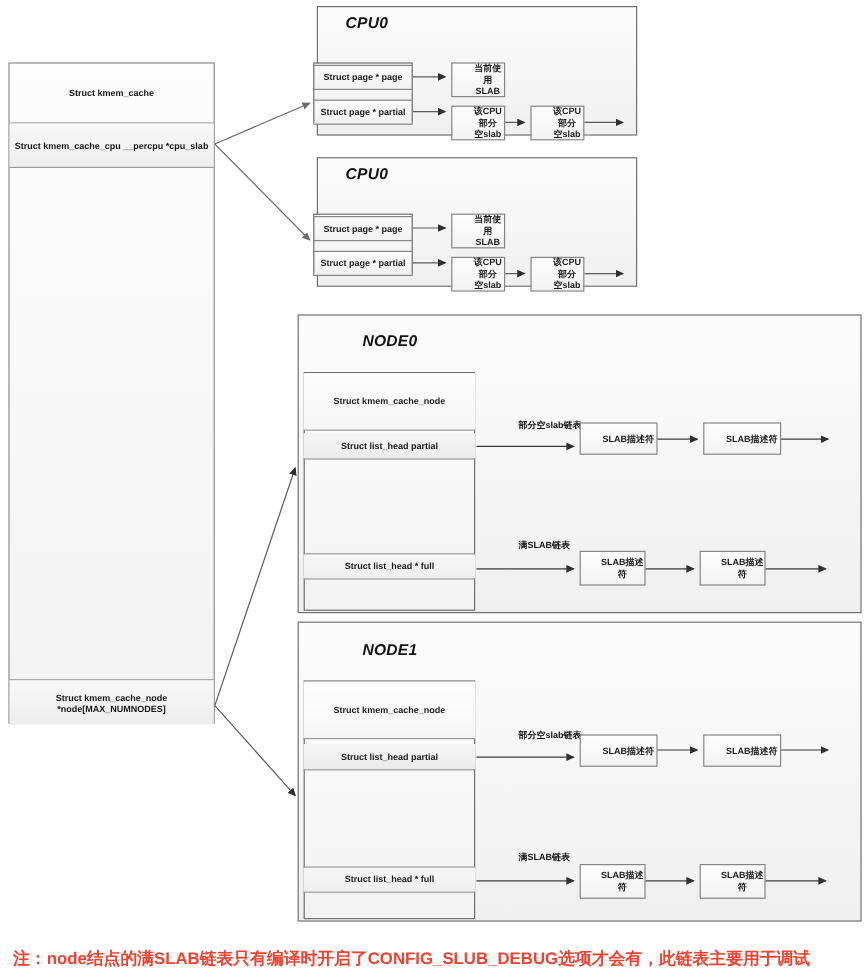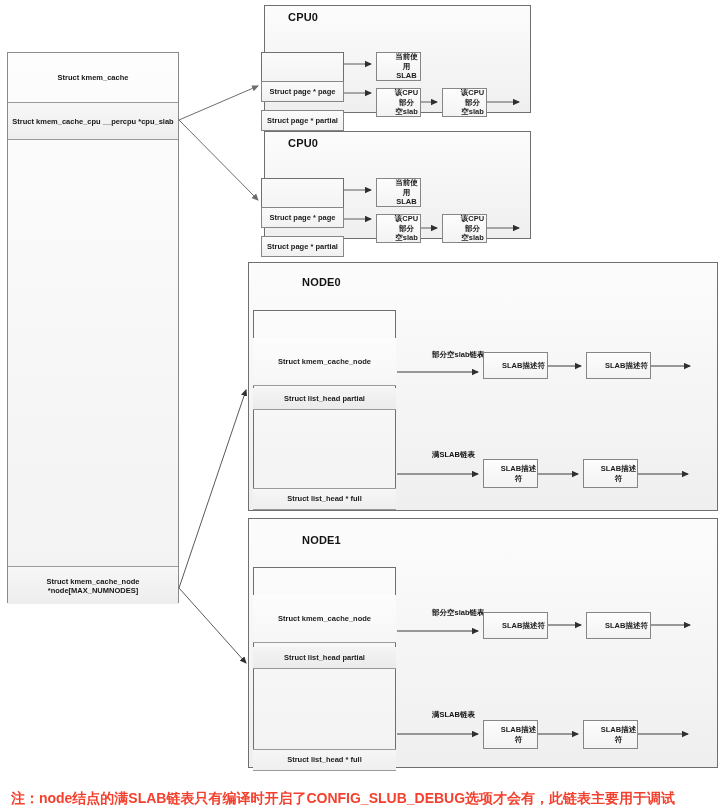--- a/index.html
+++ b/index.html
@@ -36,22 +36,22 @@
     box-sizing: border-box;
     border: 1px solid #6f6f6f;
     background: linear-gradient(180deg,#fcfcfc 0%, #efefef 100%);
   }
   .label {
     position: absolute;
     color: #131313;
     font-weight: bold;
     white-space: nowrap;
   }
-  .ttl { font-size: 11px; letter-spacing: .2px; }
-  .row-txt { font-size: 7.5px; margin-top: 27px; }
+  .ttl { font-size: 13px; letter-spacing: .2px; font-style: italic; }
+  .row-txt { font-size: 7.5px; }
   .cn-small { font-size: 7.5px; padding-left: 16px; }
 
   
   #leftPanel { left: 7px; top: 52px; width: 172px; height: 551px;
                border:1px solid #8a8a8a;
                background: linear-gradient(180deg,#fdfdfd 0%, #f2f2f2 100%); }
   .lrow {
     position:absolute; left:0; box-sizing:border-box; width:100%;
     display:flex; align-items:center; justify-content:center;
     font-size:7.5px; font-weight:bold; color:#161616; text-align:center;

